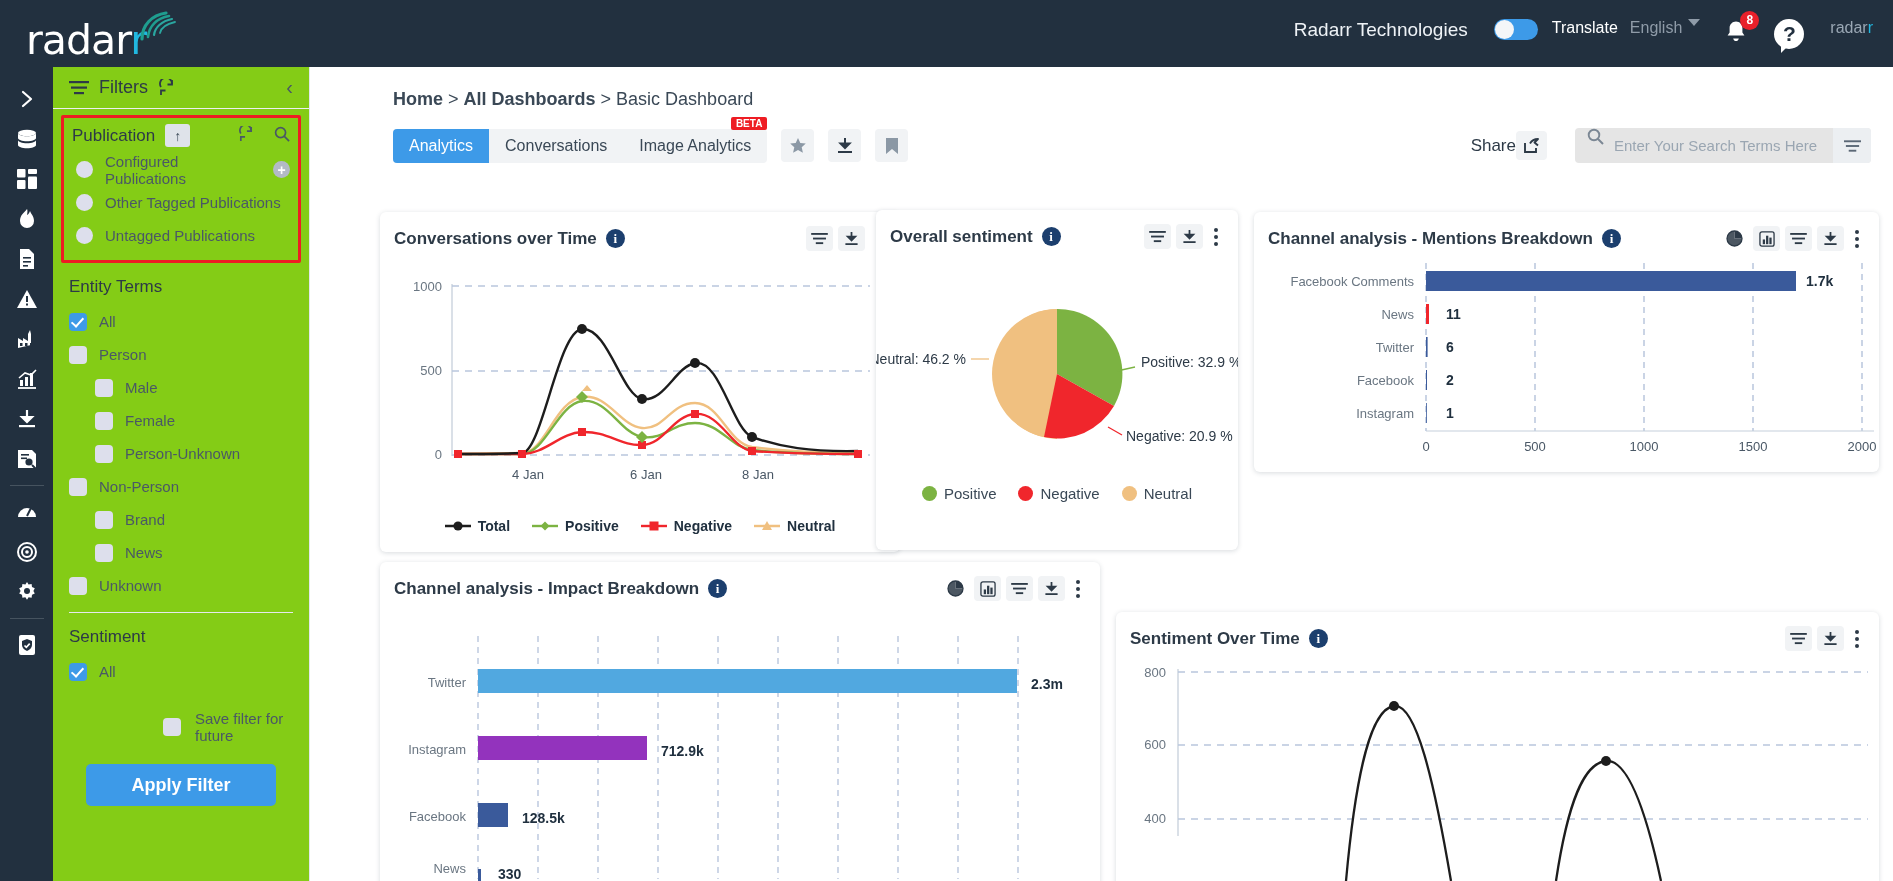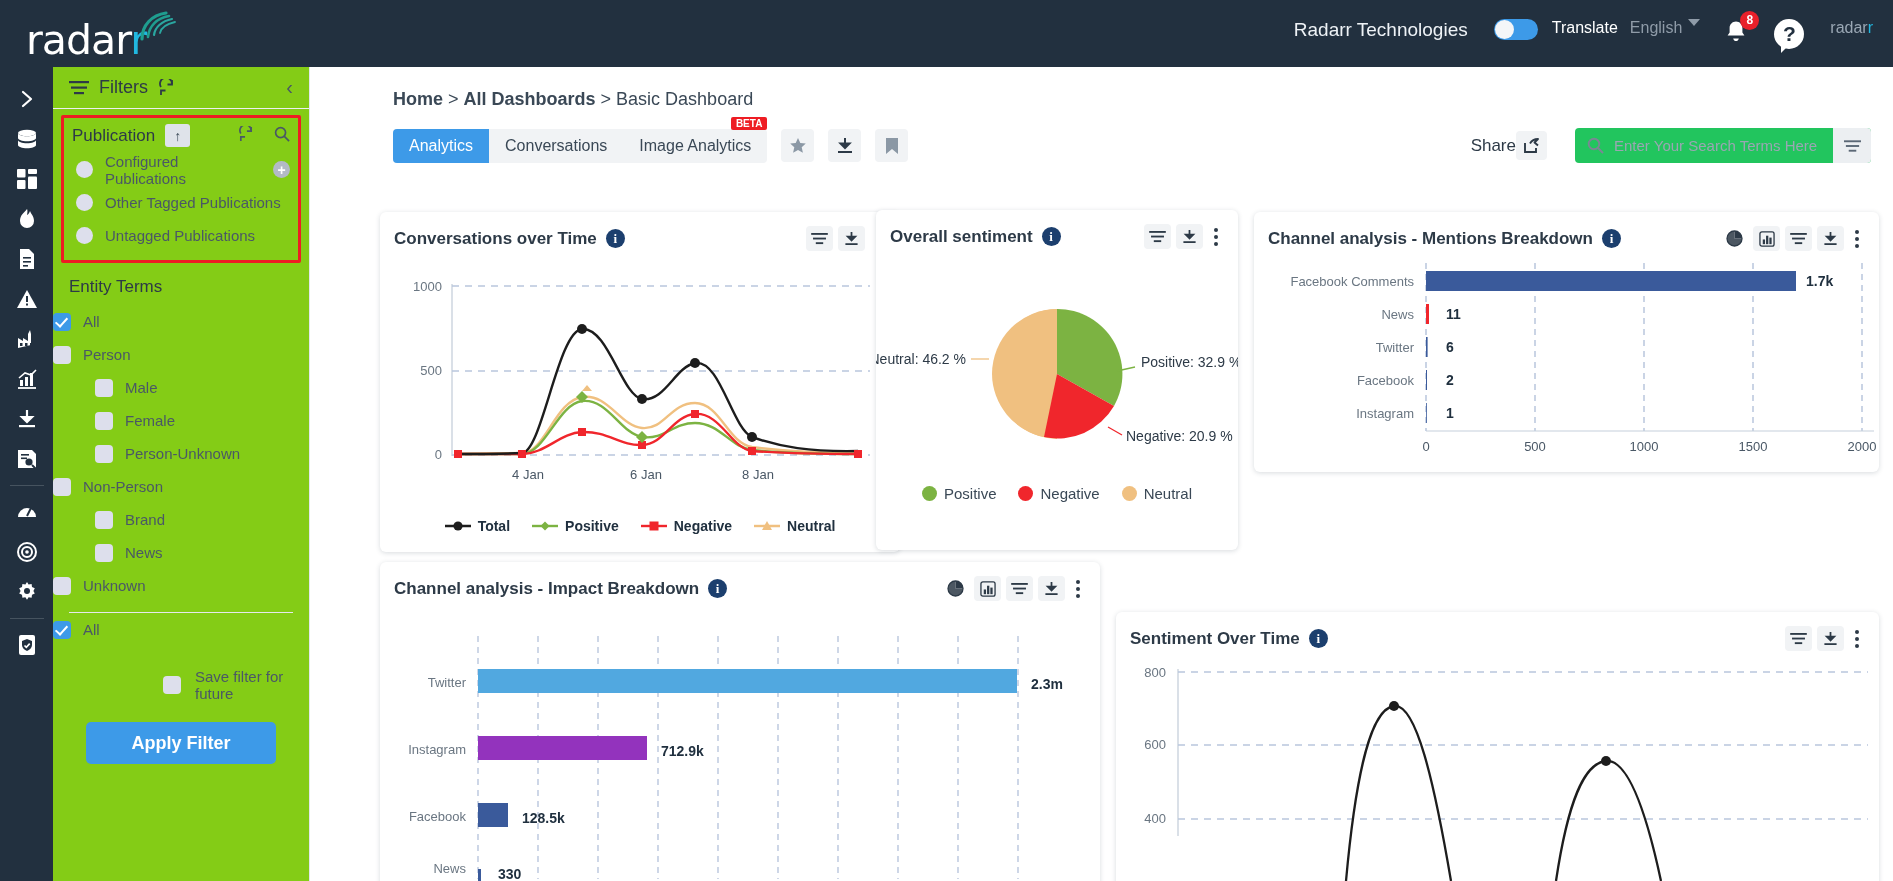--- a/index.html
+++ b/index.html
@@ -94,21 +94,21 @@
   .radio {
     width: 17px; height: 17px; border-radius: 50%; background: #dddfec; flex: none; cursor: pointer;
   }
   .radio-label { font-size: 15px; color: #4a5866; }
   .plus-icon {
     margin-left: auto; width: 17px; height: 17px; border-radius: 50%; background: #b3bac6;
     color: #fff; display: flex; align-items: center; justify-content: center;
     font-size: 14px; line-height: 1; cursor: pointer; font-weight: bold;
   }
   .group-title { font-size: 17px; color: #2d3a47; padding: 14px 0 8px 16px; }
-  .cb-row { display: flex; align-items: center; height: 33px; gap: 12px; }
+  .cb-row { display: flex; align-items: center; height: 33px; gap: 12px; padding-left: 16px; }
   .cb-row.indent { padding-left: 42px; }
   .cb {
     width: 18px; height: 18px; border-radius: 4px; background: #dddfec; flex: none; cursor: pointer;
   }
   .cb.checked {
     background: #3d9ae8; position: relative;
   }
   .cb.checked::after {
     content: ""; position: absolute; left: 5px; top: 2px; width: 5px; height: 10px;
     border: solid #fff; border-width: 0 2.5px 2.5px 0; transform: rotate(42deg);
@@ -141,22 +141,22 @@
   .icon-btn {
     width: 33px; height: 33px; background: #f1f3f5; border-radius: 4px;
     display: flex; align-items: center; justify-content: center; cursor: pointer;
     margin-left: 14px; color: #8b98a5;
   }
   .toolbar-right { margin-left: auto; display: flex; align-items: center; padding-right: 22px; }
   .share-label { font-size: 17px; color: #2d3a47; cursor: pointer; }
   .share-btn { width: 31px; height: 29px; background: #f1f3f5; border-radius: 4px;
                display: flex; align-items: center; justify-content: center; cursor: pointer; }
   .search-box {
-    margin-left: 28px; width: 296px; height: 35px; background: #22c55e; border-radius: 4px;
-    display: flex; align-items: center; padding-left: 12px;
+    margin-left: 28px; width: 296px; height: 35px; background: #e5e5e5; border-radius: 4px;
+    display: flex; padding-left: 12px;
   }
   .search-input {
     border: none; background: transparent; outline: none; font-size: 15px;
     color: #4a5866; margin-left: 10px; width: 205px; font-family: "Liberation Sans", sans-serif;
   }
   .search-input::placeholder { color: #9aa6b2; }
   .search-filter {
     margin-left: auto; width: 38px; height: 35px; background: #eceff2; border-radius: 0 4px 4px 0;
     display: flex; align-items: center; justify-content: center; cursor: pointer; color: #5b6876;
   }
@@ -417,20 +417,21 @@
     <div class="cb-row indent">
         <span class="cb"></span>
         <span class="cb-label">News</span>
       </div>
     <div class="cb-row">
         <span class="cb"></span>
         <span class="cb-label">Unknown</span>
       </div>
 
     <div class="sep"></div>
+    <div class="group-title">Sentiment</div>
     <div class="cb-row">
         <span class="cb checked"></span>
         <span class="cb-label">All</span>
       </div>
 
     <div class="save-row">
       <span class="cb"></span>
       <span class="cb-label">Save filter for future</span>
     </div>
     <button class="apply-btn">Apply Filter</button>

